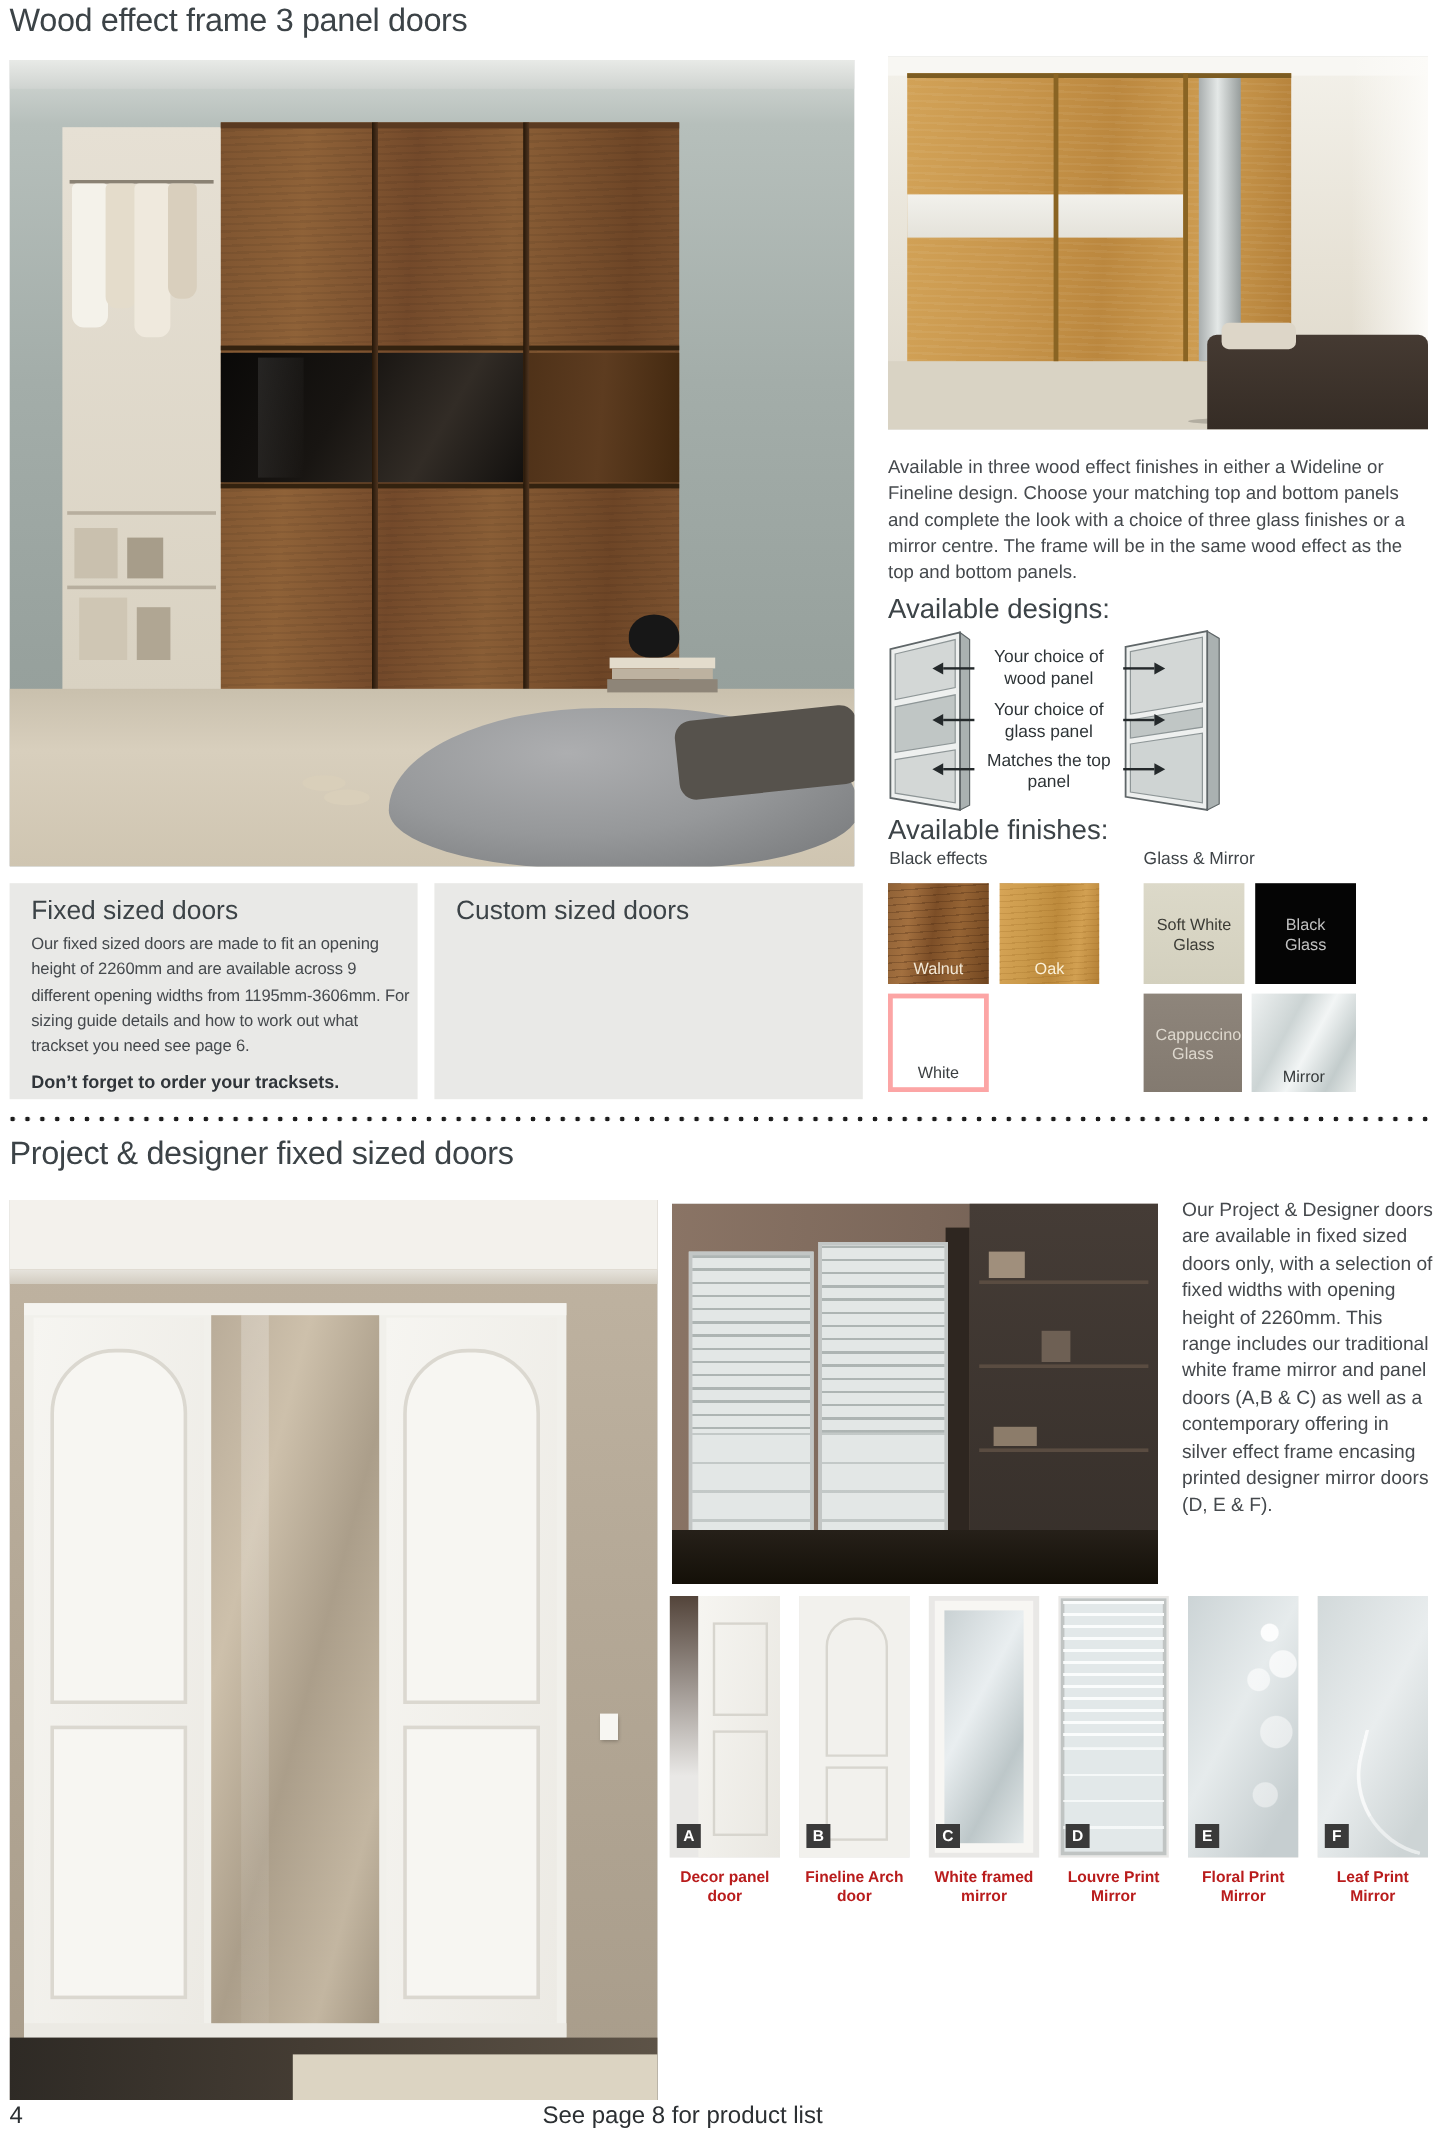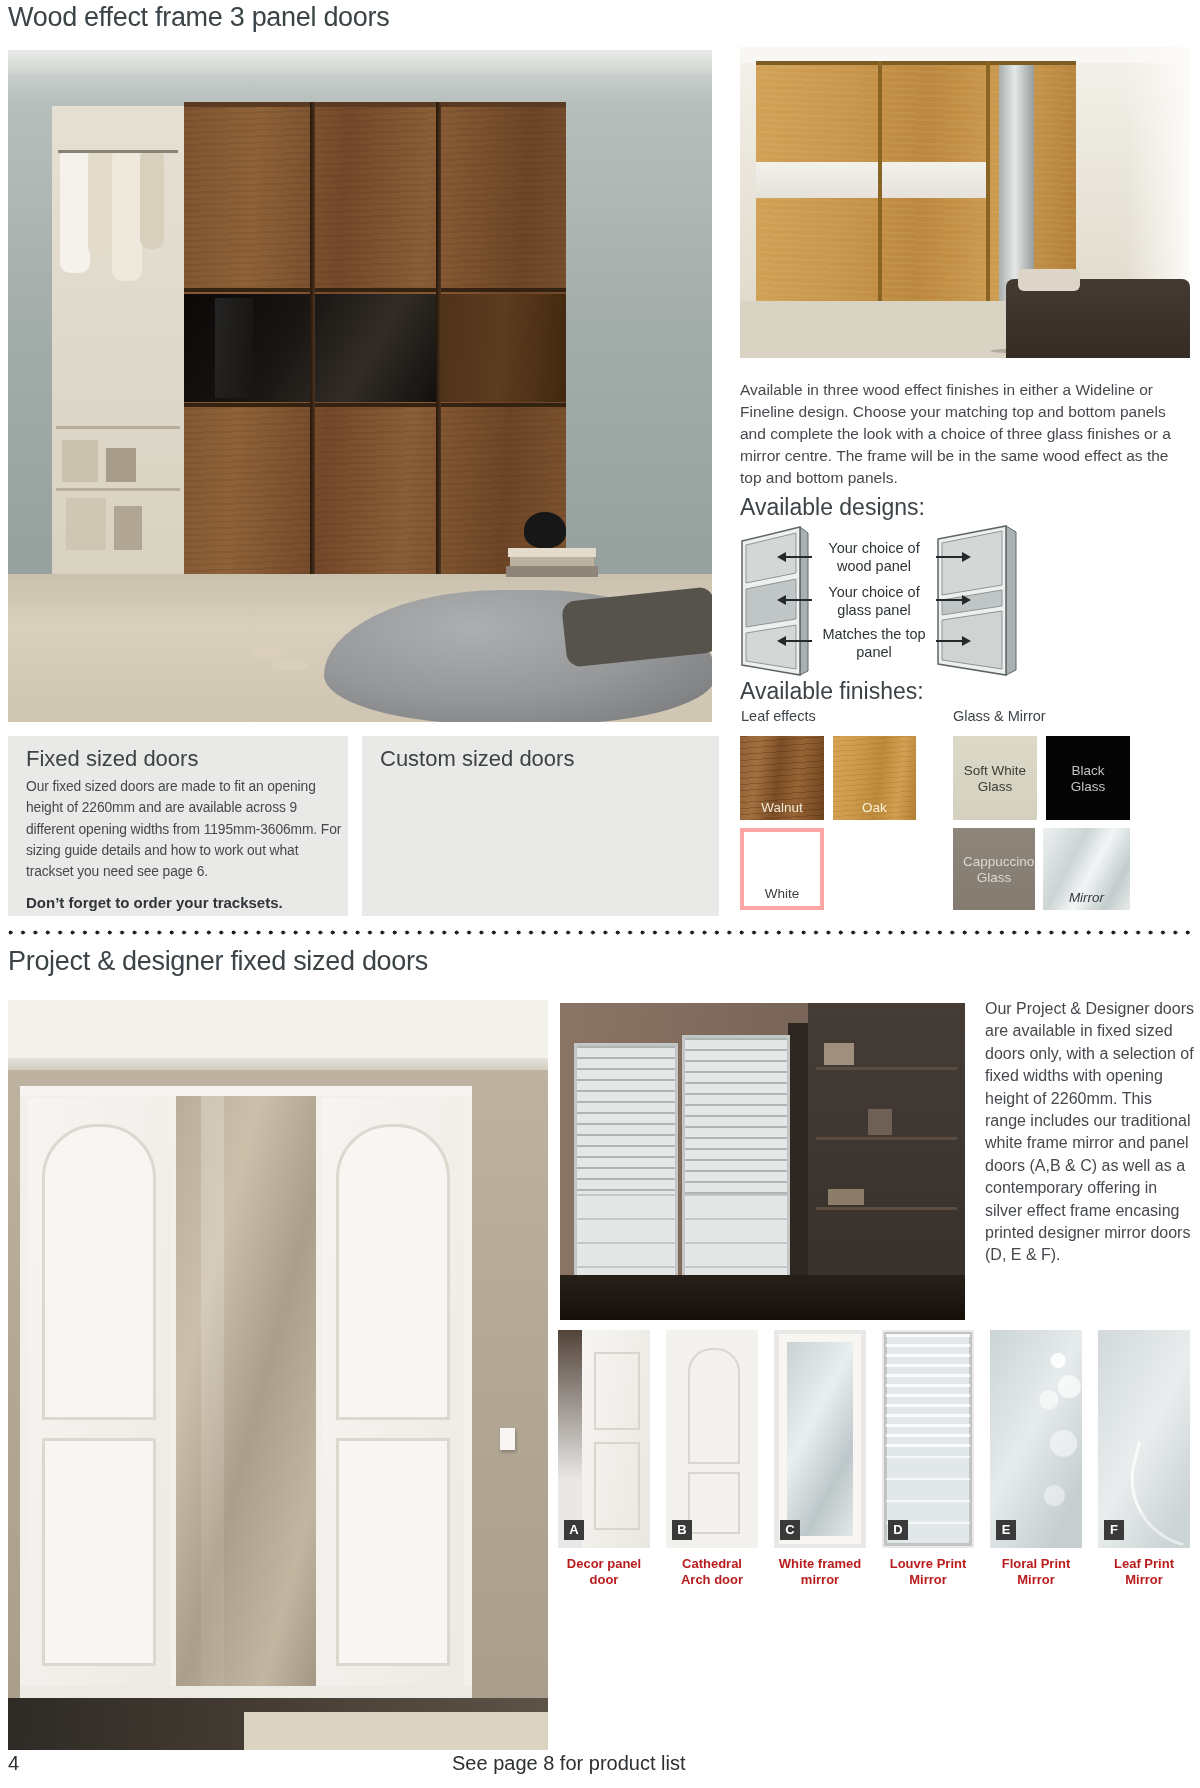--- a/index.html
+++ b/index.html
@@ -44,21 +44,21 @@
     background-image:repeating-linear-gradient(176deg,rgba(150,100,30,.22) 0 1px,rgba(0,0,0,0) 1px 5px),
     linear-gradient(97deg,#d7a557 0%,#cb9a4b 30%,#bd8a3c 55%,#d2a052 78%,#b37f35 100%);}
   #swSoft{left:953px;top:736px;width:84px;height:84px;color:#3b3b35;
     background:linear-gradient(180deg,#dcd9c9,#d3d0be);}
   #swBlack{left:1046px;top:736px;width:84px;height:84px;color:#c2c2c2;background:#050505;}
   #swWhite{left:740px;top:828px;width:84px;height:82px;color:#3b3f41;background:#fff;
     border:4px solid #fca5a5;box-sizing:border-box;}
   #swCapp{left:953px;top:828px;width:82px;height:82px;color:#ded8ce;
     background:linear-gradient(180deg,#8e857b,#837a70);}
   #swMirror{left:1043px;top:828px;width:87px;height:82px;color:#35393a;
-    background:linear-gradient(118deg,#eef1f1 0%,#ccd4d4 35%,#f2f5f5 55%,#c3cccc 80%,#e8eceb 100%);font-style:italic;}
+    background:linear-gradient(118deg,#eef1f1 0%,#ccd4d4 35%,#f2f5f5 55%,#c3cccc 80%,#e8eceb 100%);}
 
   
   .gbox{position:absolute;background:#e9e9e7;}
   #box1{left:8px;top:736px;width:340px;height:180px;}
   #box2{left:362px;top:736px;width:357px;height:180px;}
   .boxH{margin:10px 0 4px 18px;font-size:22px;font-weight:400;color:#3c4347;}
   .boxB{margin:0 10px 0 18px;font-size:13.8px;line-height:21.3px;color:#45494d;letter-spacing:-.1px;}
   #box1 .boxB{width:316px;}
   #box2 .boxB{width:324px;}
   .boxNote{margin:12px 0 0 18px;font-size:15px;font-weight:700;color:#30353a;}
@@ -309,21 +309,21 @@
   <div class="dlabel" id="dl1">Your choice of glass panel</div>
   <div class="dlabel" id="dl2">Matches the top panel</div>
   <div class="arr arrL" id="a0l"></div>
   <div class="arr arrR" id="a0r"></div>
   <div class="arr arrL" id="a1l"></div>
   <div class="arr arrR" id="a1r"></div>
   <div class="arr arrL" id="a2l"></div>
   <div class="arr arrR" id="a2r"></div>
 
   <div class="abs" id="finishesH">Available finishes:</div>
-  <div class="abs" id="woodLbl">Leaf effects</div>
+  <div class="abs" id="woodLbl">Black effects</div>
   <div class="abs" id="glassLbl">Glass &amp; Mirror</div>
 
   <div class="sw" id="swWalnut">
     <span class="swlab-b">Walnut</span>
     </div>
   <div class="sw" id="swOak">
     <span class="swlab-b">Oak</span>
     </div>
   <div class="sw" id="swSoft">
     <span class="swlab-m">Soft White Glass</span>
@@ -434,21 +434,21 @@
     <div class="tE-floral"></div>
     <div class="thumb-label">E</div>
   </div>
   <div class="thumb" id="th5">
     <div class="tF-mirror"></div>
     <div class="tF-leaf"></div>
     <div class="thumb-label">F</div>
   </div>
 
   <div class="caption" id="cp0">Decor panel door</div>
-  <div class="caption" id="cp1">Cathedral Arch door</div>
+  <div class="caption" id="cp1">Fineline Arch door</div>
   <div class="caption" id="cp2">White framed mirror</div>
   <div class="caption" id="cp3">Louvre Print Mirror</div>
   <div class="caption" id="cp4">Floral Print Mirror</div>
   <div class="caption" id="cp5">Leaf Print Mirror</div>
 
   <div class="abs" id="pageNum">4</div>
   <div class="abs" id="footNote">See page 8 for product list</div>
 
 </div>
 

